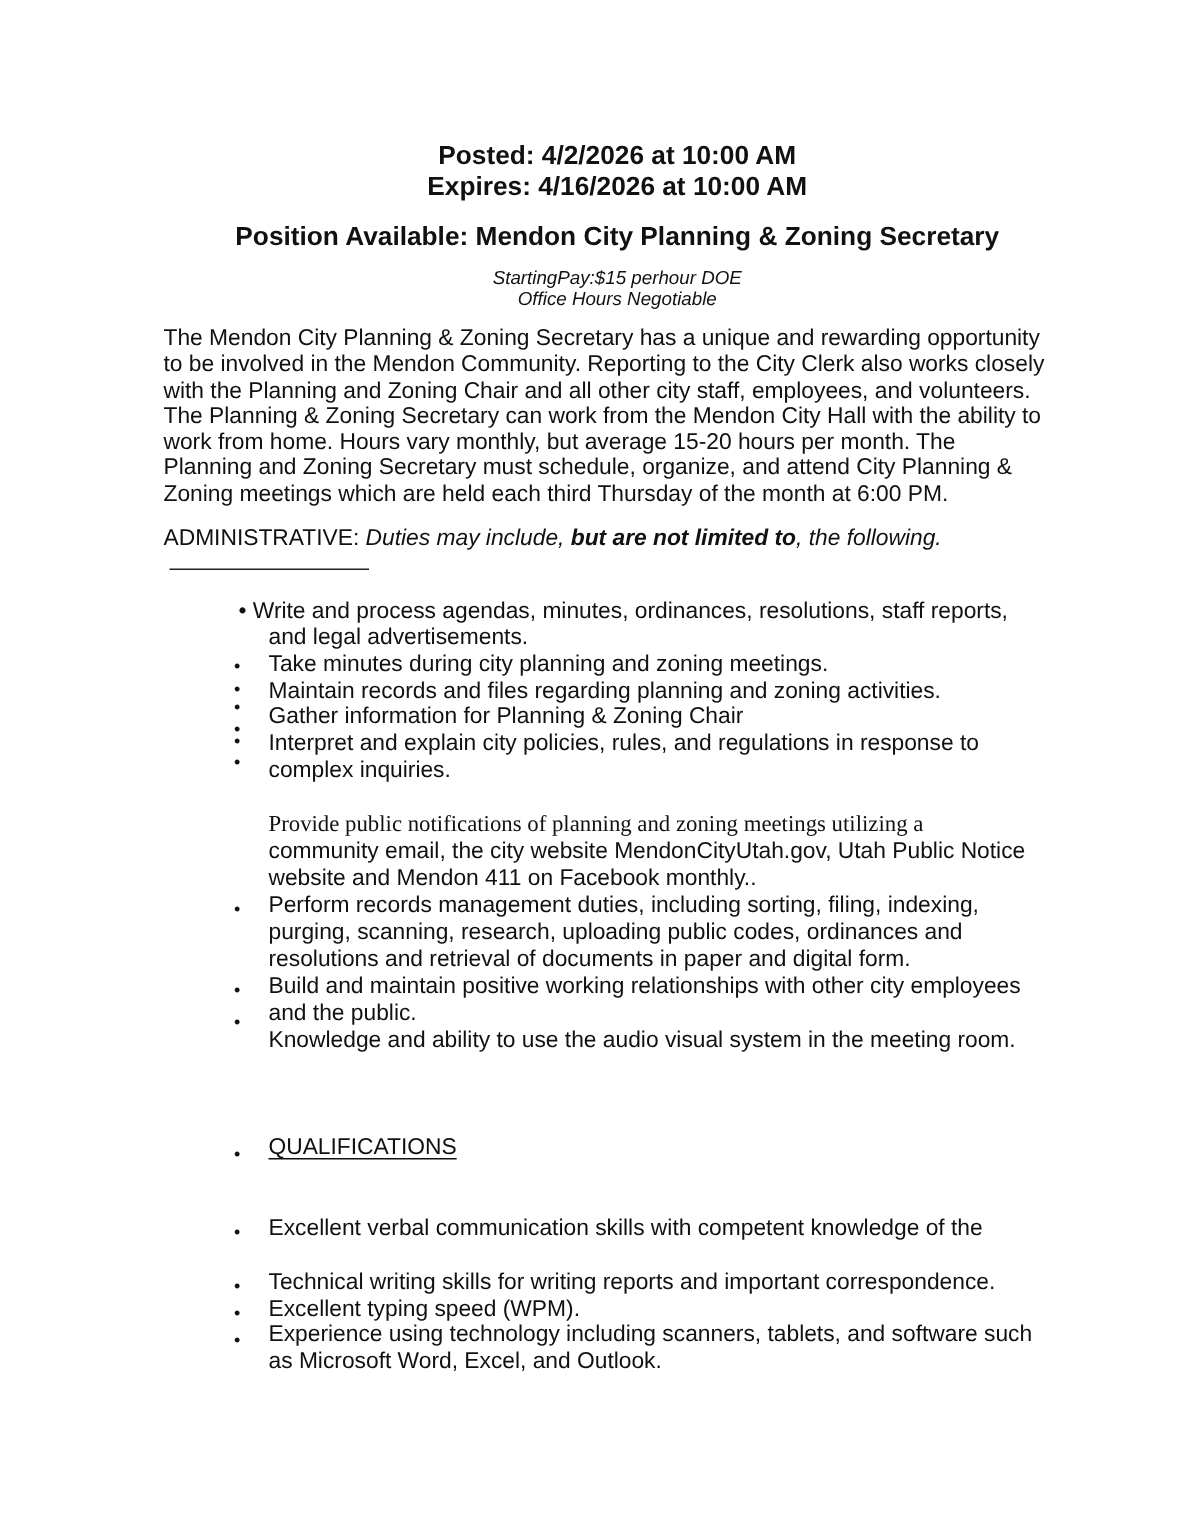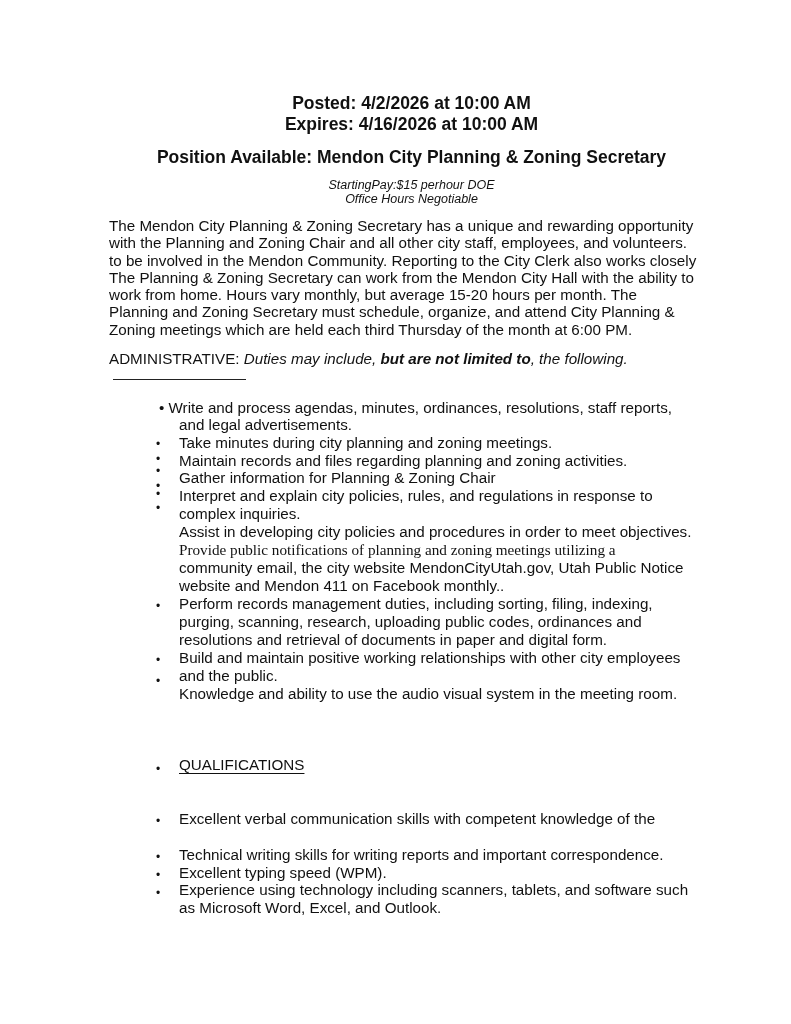--- a/index.html
+++ b/index.html
@@ -29,41 +29,40 @@
 <div class="page">
 
   <div class="center h-posted">Posted: 4/2/2026 at 10:00 AM</div>
   <div class="center h-expires">Expires: 4/16/2026 at 10:00 AM</div>
   <div class="center h-title">Position Available: Mendon City Planning &amp; Zoning Secretary</div>
   <div class="center pay">StartingPay:$15 perhour DOE</div>
   <div class="center hours">Office Hours Negotiable</div>
 
   <div class="intro">
     <div>The Mendon City Planning &amp; Zoning Secretary has a unique and rewarding opportunity</div>
+    <div>to be involved in the Mendon Community. Reporting to the City Clerk also works closely</div>
     <div>with the Planning and Zoning Chair and all other city staff, employees, and volunteers.</div>
-    <div>to be involved in the Mendon Community. Reporting to the City Clerk also works closely</div>
     <div>The Planning &amp; Zoning Secretary can work from the Mendon City Hall with the ability to</div>
     <div>work from home. Hours vary monthly, but average 15-20 hours per month. The</div>
     <div>Planning and Zoning Secretary must schedule, organize, and attend City Planning &amp;</div>
     <div>Zoning meetings which are held each third Thursday of the month at 6:00 PM.</div>
   </div>
 
   <div class="admin">
     <span>ADMINISTRATIVE: </span><span class="it">Duties may include, </span><span class="bi">but are not limited to</span><span class="it">, the following.</span>
   </div>
   <div class="admin-rule"></div>
 
   <div class="line" style="left:143px; top:399px;">• Write and process agendas, minutes, ordinances, resolutions, staff reports,</div>
   <div class="line" style="left:163px; top:416px;">and legal advertisements.</div>
   <div class="line" style="left:163px; top:434px;">Take minutes during city planning and zoning meetings.</div>
   <div class="line" style="left:163px; top:452px;">Maintain records and files regarding planning and zoning activities.</div>
   <div class="line" style="left:163px; top:469px;">Gather information for Planning &amp; Zoning Chair</div>
   <div class="line" style="left:163px; top:487px;">Interpret and explain city policies, rules, and regulations in response to</div>
   <div class="line" style="left:163px; top:505px;">complex inquiries.</div>
-  <div class="line" style="left:163px; top:523px;">Assist in developing city policies and procedures in order to meet objectives.</div>
   <div class="line" style="left:163px; top:541px;font-family:Liberation Serif, serif;">Provide public notifications of planning and zoning meetings utilizing a</div>
   <div class="line" style="left:163px; top:559px;">community email, the city website MendonCityUtah.gov, Utah Public Notice</div>
   <div class="line" style="left:163px; top:577px;">website and Mendon 411 on Facebook monthly..</div>
   <div class="line" style="left:163px; top:595px;">Perform records management duties, including sorting, filing, indexing,</div>
   <div class="line" style="left:163px; top:613px;">purging, scanning, research, uploading public codes, ordinances and</div>
   <div class="line" style="left:163px; top:631px;">resolutions and retrieval of documents in paper and digital form.</div>
   <div class="line" style="left:163px; top:649px;">Build and maintain positive working relationships with other city employees</div>
   <div class="line" style="left:163px; top:667px;">and the public.</div>
   <div class="line" style="left:163px; top:685px;">Knowledge and ability to use the audio visual system in the meeting room.</div>
 

